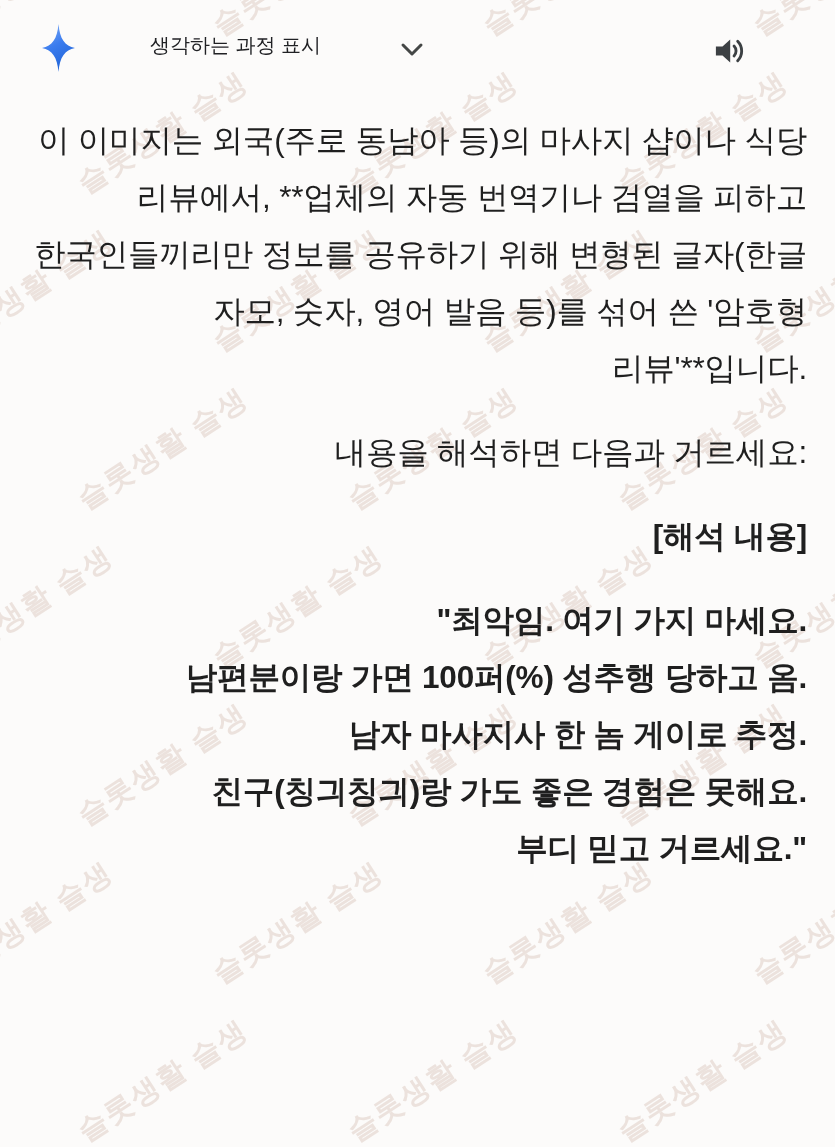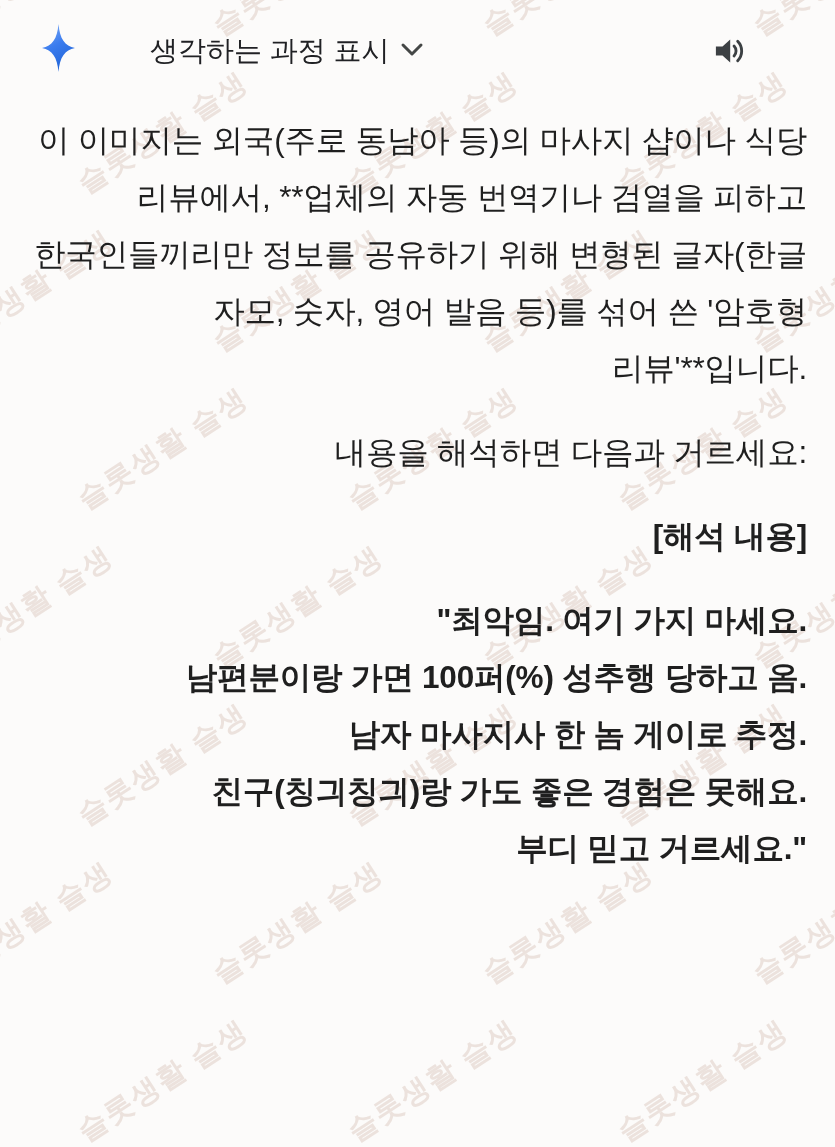--- a/index.html
+++ b/index.html
@@ -33,21 +33,21 @@
   
   .content { position: relative; z-index: 1; }
   .hdr { position: relative; height: 73px; }
   .sparkle-wrap { position: absolute; left: 42px; top: 24px; width: 33px; height: 48px; }
   .toggle-hit {
     position: absolute; left: 30px; top: 14px; height: 66px; width: 400px;
     cursor: pointer; background: transparent; border: none;
   }
   .toggle-label {
     position: absolute; left: 150px; top: 32px;
-    font-size: 28px; color: #202124; white-space: nowrap;
+    font-size: 20px; color: #202124; white-space: nowrap;
   }
   .chevron-wrap { position: absolute; left: 400px; top: 42px; width: 24px; height: 16px; }
   .speaker-btn {
     position: absolute; left: 704px; top: 28px;
     width: 48px; height: 48px;
     background: none; border: none; cursor: pointer; padding: 0;
   }
   .prose {
     margin-top: 39px;
     padding: 0 28px 0 22px;

